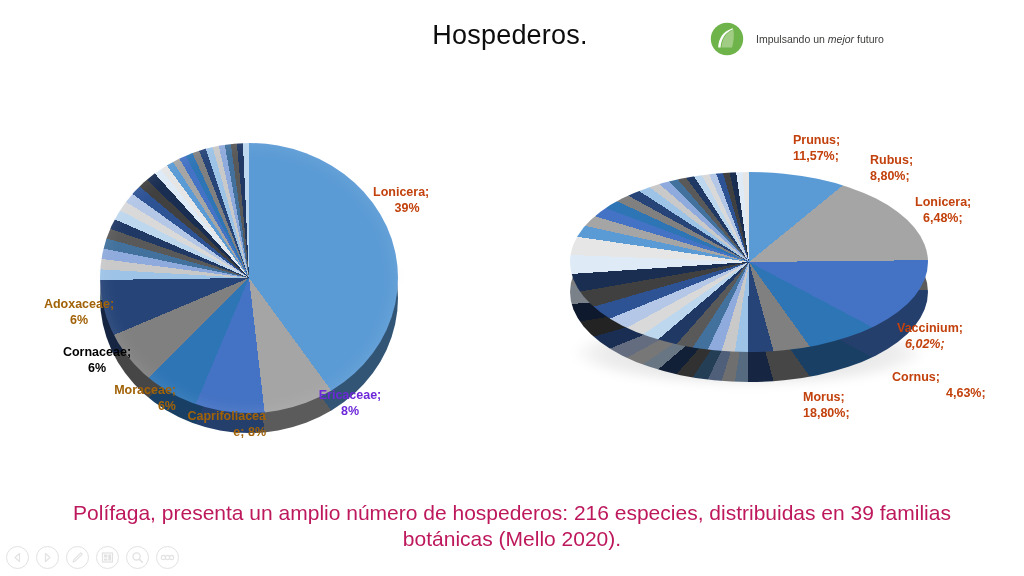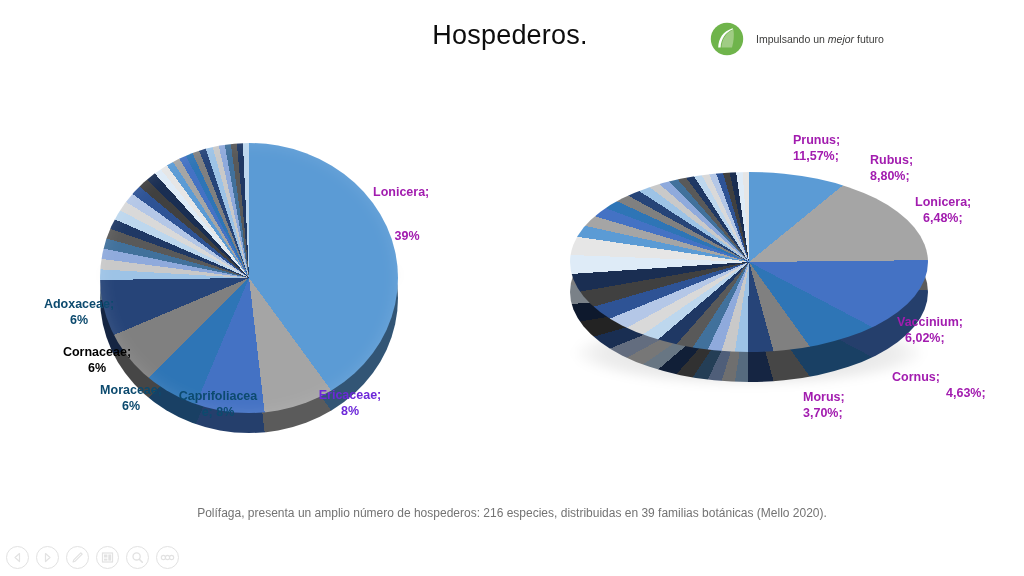--- a/index.html
+++ b/index.html
@@ -92,37 +92,37 @@
   }
 
   
   .dlabel {
     position: absolute;
     font-size: 12.5px;
     font-weight: 700;
     line-height: 15.5px;
     white-space: nowrap;
   }
-  .dlabel.blue  { color: #a21caf; }
-  .dlabel.navy  { color: #0c4a6e; }
+  .dlabel.blue  { color: #c2410c; }
+  .dlabel.navy  { color: #a16207; }
   .dlabel.gray  { color: #6d28d9; }
   .dlabel.dgray { color: #000000; }
   .dlabel.c     { text-align: center; }
   .dlabel.l     { text-align: left; }
 
   
   #caption {
     position: absolute;
     left: 40px;
     top: 500px;
     width: 944px;
     text-align: center;
-    font-size: 12px;
+    font-size: 21px;
     line-height: 26px;
-    color: #737373;
+    color: #be185d;
     font-family: "Liberation Sans", sans-serif;
   }
 
   
   #toolbar {
     position: absolute;
     left: 6px;
     top: 546px;
     display: flex;
     gap: 7px;
@@ -161,34 +161,34 @@
   <div class="chart-area" id="chart-left" style="left:60px; top:125px; width:400px; height:290px;">
 
     <div class="pie-shadow" style="left:40px; top:110px; width:300px; height:80px;"></div>
 
     <div class="pie-depth" id="left-depth" style="left: 40px; top: 38px; width: 298px; height: 270px; background: conic-gradient(rgb(50, 85, 117) 0deg, rgb(50, 85, 117) 143.852deg, rgb(91, 91, 91) 143.852deg, rgb(91, 91, 91) 173.361deg, rgb(37, 63, 108) 173.361deg, rgb(37, 63, 108) 202.869deg, rgb(25, 64, 100) 202.869deg, rgb(25, 64, 100) 225deg, rgb(70, 70, 70) 225deg, rgb(70, 70, 70) 247.131deg, rgb(21, 37, 66) 247.131deg, rgb(21, 37, 66) 269.262deg, rgb(86, 107, 127) 269.262deg, rgb(86, 107, 127) 273.32deg, rgb(111, 111, 111) 273.32deg, rgb(111, 111, 111) 277.377deg, rgb(79, 94, 121) 277.377deg, rgb(79, 94, 121) 281.434deg, rgb(36, 62, 86) 281.434deg, rgb(36, 62, 86) 285.492deg, rgb(49, 49, 49) 285.492deg, rgb(49, 49, 49) 289.549deg, rgb(17, 31, 55) 289.549deg, rgb(17, 31, 55) 293.607deg, rgb(104, 118, 131) 293.607deg, rgb(104, 118, 131) 297.664deg, rgb(119, 119, 119) 297.664deg, rgb(119, 119, 119) 301.721deg, rgb(99, 109, 127) 301.721deg, rgb(99, 109, 127) 305.779deg, rgb(25, 46, 82) 305.779deg, rgb(25, 46, 82) 309.836deg, rgb(35, 35, 35) 309.836deg, rgb(35, 35, 35) 313.893deg, rgb(14, 25, 45) 313.893deg, rgb(14, 25, 45) 317.951deg, rgb(122, 129, 136) 317.951deg, rgb(122, 129, 136) 320.902deg, rgb(127, 127, 127) 320.902deg, rgb(127, 127, 127) 323.852deg, rgb(50, 85, 117) 323.852deg, rgb(50, 85, 117) 326.803deg, rgb(91, 91, 91) 326.803deg, rgb(91, 91, 91) 329.754deg, rgb(37, 63, 108) 329.754deg, rgb(37, 63, 108) 332.705deg, rgb(25, 64, 100) 332.705deg, rgb(25, 64, 100) 335.656deg, rgb(70, 70, 70) 335.656deg, rgb(70, 70, 70) 338.607deg, rgb(21, 37, 66) 338.607deg, rgb(21, 37, 66) 341.557deg, rgb(86, 107, 127) 341.557deg, rgb(86, 107, 127) 344.508deg, rgb(111, 111, 111) 344.508deg, rgb(111, 111, 111) 347.09deg, rgb(79, 94, 121) 347.09deg, rgb(79, 94, 121) 349.672deg, rgb(36, 62, 86) 349.672deg, rgb(36, 62, 86) 352.254deg, rgb(49, 49, 49) 352.254deg, rgb(49, 49, 49) 354.836deg, rgb(17, 31, 55) 354.836deg, rgb(17, 31, 55) 357.418deg, rgb(104, 118, 131) 357.418deg, rgb(104, 118, 131) 360deg);"></div>
 
     <div class="pie-top" id="left-top" style="left: 40px; top: 18px; width: 298px; height: 270px; background: conic-gradient(rgb(91, 155, 213) 0deg, rgb(91, 155, 213) 143.852deg, rgb(165, 165, 165) 143.852deg, rgb(165, 165, 165) 173.361deg, rgb(68, 114, 196) 173.361deg, rgb(68, 114, 196) 202.869deg, rgb(46, 117, 182) 202.869deg, rgb(46, 117, 182) 225deg, rgb(128, 128, 128) 225deg, rgb(128, 128, 128) 247.131deg, rgb(38, 68, 120) 247.131deg, rgb(38, 68, 120) 269.262deg, rgb(157, 195, 230) 269.262deg, rgb(157, 195, 230) 273.32deg, rgb(201, 201, 201) 273.32deg, rgb(201, 201, 201) 277.377deg, rgb(143, 170, 220) 277.377deg, rgb(143, 170, 220) 281.434deg, rgb(65, 113, 156) 281.434deg, rgb(65, 113, 156) 285.492deg, rgb(89, 89, 89) 285.492deg, rgb(89, 89, 89) 289.549deg, rgb(31, 56, 100) 289.549deg, rgb(31, 56, 100) 293.607deg, rgb(189, 215, 238) 293.607deg, rgb(189, 215, 238) 297.664deg, rgb(217, 217, 217) 297.664deg, rgb(217, 217, 217) 301.721deg, rgb(180, 199, 231) 301.721deg, rgb(180, 199, 231) 305.779deg, rgb(46, 83, 149) 305.779deg, rgb(46, 83, 149) 309.836deg, rgb(64, 64, 64) 309.836deg, rgb(64, 64, 64) 313.893deg, rgb(26, 46, 82) 313.893deg, rgb(26, 46, 82) 317.951deg, rgb(222, 235, 247) 317.951deg, rgb(222, 235, 247) 320.902deg, rgb(230, 230, 230) 320.902deg, rgb(230, 230, 230) 323.852deg, rgb(91, 155, 213) 323.852deg, rgb(91, 155, 213) 326.803deg, rgb(165, 165, 165) 326.803deg, rgb(165, 165, 165) 329.754deg, rgb(68, 114, 196) 329.754deg, rgb(68, 114, 196) 332.705deg, rgb(46, 117, 182) 332.705deg, rgb(46, 117, 182) 335.656deg, rgb(128, 128, 128) 335.656deg, rgb(128, 128, 128) 338.607deg, rgb(38, 68, 120) 338.607deg, rgb(38, 68, 120) 341.557deg, rgb(157, 195, 230) 341.557deg, rgb(157, 195, 230) 344.508deg, rgb(201, 201, 201) 344.508deg, rgb(201, 201, 201) 347.09deg, rgb(143, 170, 220) 347.09deg, rgb(143, 170, 220) 349.672deg, rgb(65, 113, 156) 349.672deg, rgb(65, 113, 156) 352.254deg, rgb(89, 89, 89) 352.254deg, rgb(89, 89, 89) 354.836deg, rgb(31, 56, 100) 354.836deg, rgb(31, 56, 100) 357.418deg, rgb(189, 215, 238) 357.418deg, rgb(189, 215, 238) 360deg); box-shadow: rgba(255, 255, 255, 0.12) 0px 0px 18px inset;"></div>
 
     <div class="dlabel blue l" style="left:313px; top:60px;">
       <div>Lonicera;</div>
-      <div style="text-align:center;width:68px;margin-top:28px;">39%</div>
+      <div style="text-align:center;width:68px;">39%</div>
     </div>
 
     <div class="dlabel gray c" style="left:250px; top:263px; width:80px;">
       <div>Ericaceae;</div>
       <div>8%</div>
     </div>
 
-    <div class="dlabel navy c" style="left:110px; top:264px; width:96px;">
+    <div class="dlabel navy c" style="left:110px; top:284px; width:96px;text-align:right;">
       <div>Caprifoliacea</div>
       <div>e; 8%</div>
     </div>
 
-    <div class="dlabel navy c" style="left:26px; top:258px; width:90px;">
+    <div class="dlabel navy c" style="left:26px; top:258px; width:90px;text-align:right;">
       <div>Moraceae;</div>
       <div>6%</div>
     </div>
 
     <div class="dlabel dgray c" style="left:-8px; top:220px; width:90px;">
       <div>Cornaceae;</div>
       <div>6%</div>
     </div>
 
     <div class="dlabel navy c" style="left:-28px; top:172px; width:94px;">
@@ -213,33 +213,33 @@
     <div class="dlabel blue l" style="left:330px; top:28px;">
       <div>Rubus;</div>
       <div>8,80%;</div>
     </div>
 
     <div class="dlabel blue l" style="left:375px; top:70px;">
       <div>Lonicera;</div>
       <div style="padding-left:8px;">6,48%;</div>
     </div>
 
-    <div class="dlabel blue l" style="left:357px; top:190px;">
+    <div class="dlabel blue l" style="left:357px; top:196px;">
       <div>Vaccinium;</div>
-      <div style="padding-left:8px;">6,02%;</div>
+      <div style="padding-left:8px;font-style:italic;">6,02%;</div>
     </div>
 
     <div class="dlabel blue l" style="left:352px; top:245px;">
       <div>Cornus;</div>
       <div style="padding-left:6px;margin-left:48px;">4,63%;</div>
     </div>
 
     <div class="dlabel blue l" style="left:263px; top:265px;">
       <div>Morus;</div>
-      <div>3,70%;</div>
+      <div>18,80%;</div>
     </div>
   </div>
 
   <div id="caption">Polífaga, presenta un amplio número de hospederos: 216 especies, distribuidas en 39 familias botánicas (Mello 2020).</div>
 
   <div id="toolbar">
     <div class="tb-btn">
       <span>
         <svg width="11" height="11" viewBox="0 0 11 11">
             <path d="M7.5 1.5 L3 5.5 L7.5 9.5 Z" fill="none" stroke="#e2e2e2" stroke-width="1.2" stroke-linejoin="round"></path>

